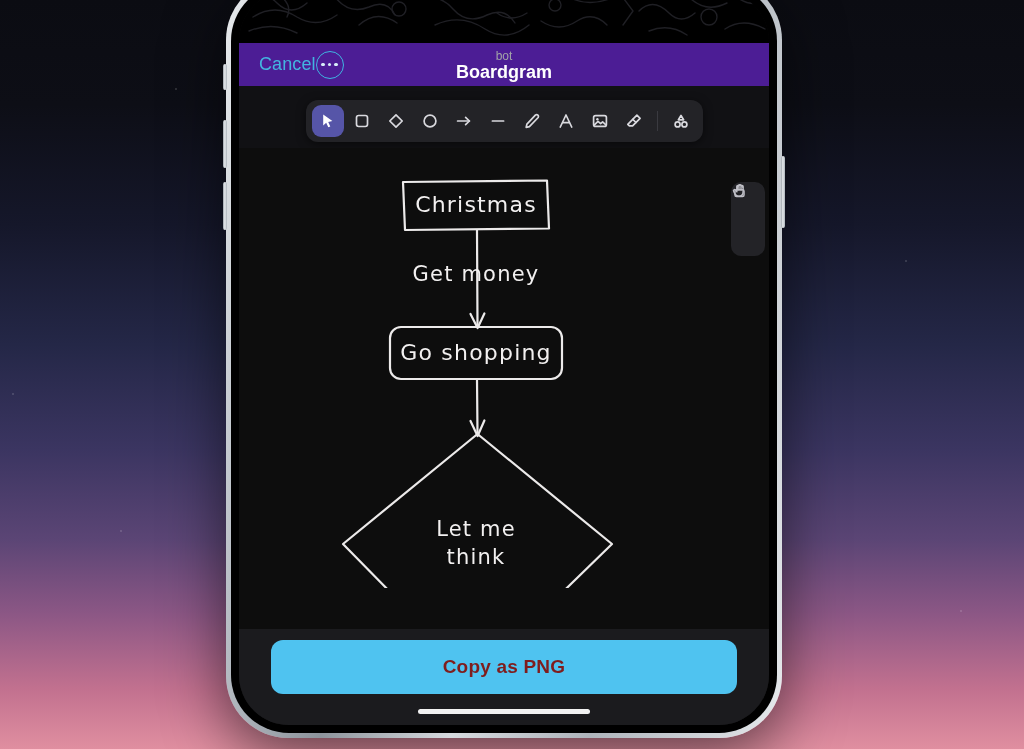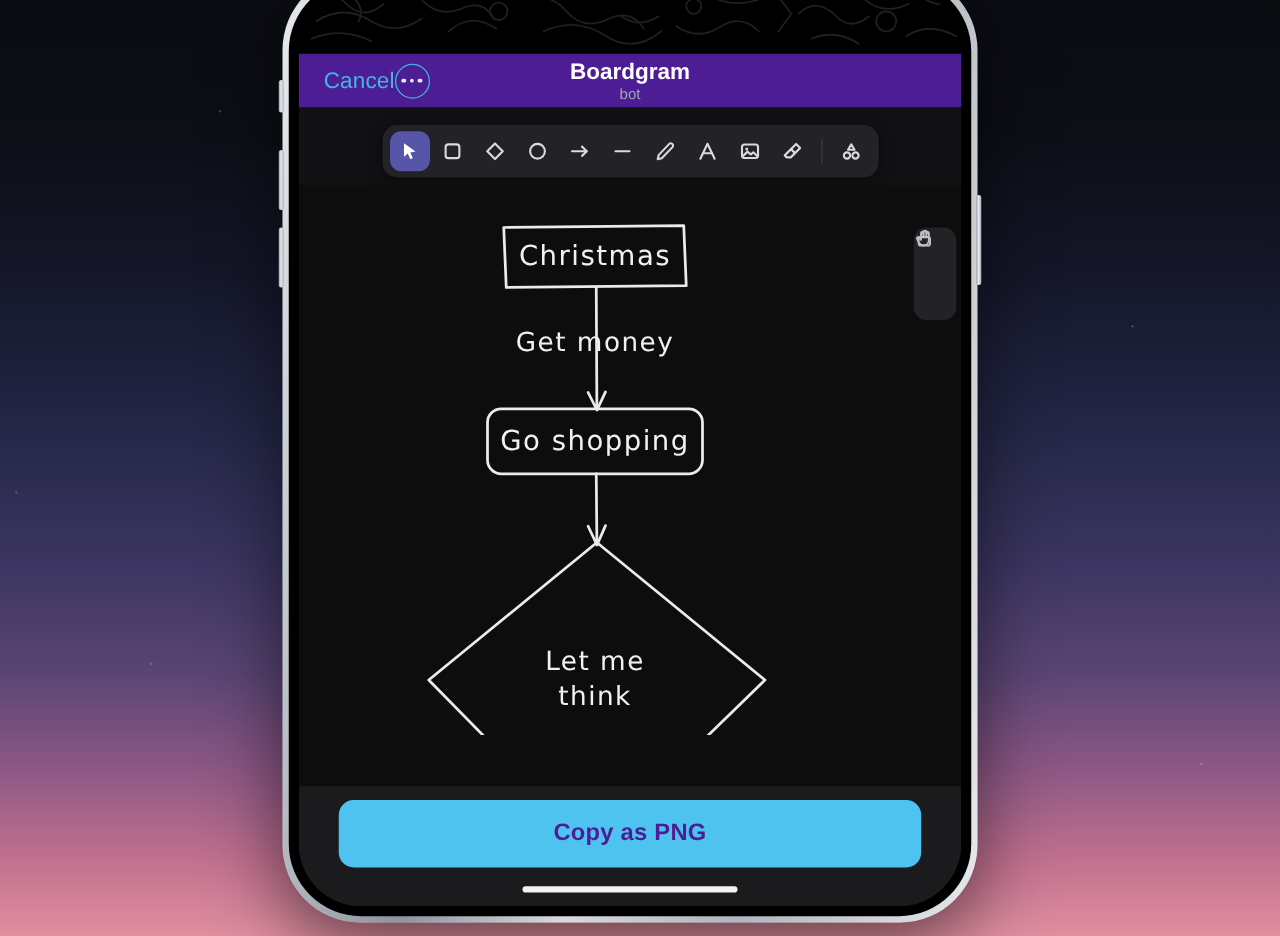--- a/index.html
+++ b/index.html
@@ -243,21 +243,21 @@
     background: #1b1b1e;
     display: flex;
     justify-content: center;
     padding-top: 11px;
   }
   #copy-png-button {
     width: 466px;
     height: 54px;
     border-radius: 12px;
     background: #4fc3f0;
-    color: #4c1d95;
+    color: #7f1d1d;
     font-size: 19px;
     font-weight: bold;
     border: none;
     cursor: pointer;
     font-family: "Liberation Sans", sans-serif;
     letter-spacing: 0.2px;
   }
   #home-indicator {
     position: absolute;
     bottom: 11px;
@@ -316,22 +316,22 @@
               <path d="M40 4 q14 10 8 22"></path>
               <path d="M258 22 q14 10 30 0"></path>
             </g>
           </svg>
         </div>
 
         <div id="app-header">
           <button id="cancel-button">Cancel</button>
 
           <div id="header-titles">
+            <div id="app-subtitle">bot</div>
             <div id="app-title">Boardgram</div>
-            <div id="app-subtitle">bot</div>
           </div>
 
           <button id="more-button">
             <span class="dot"></span>
             <span class="dot"></span>
             <span class="dot"></span>
           </button>
         </div>
 
         <div id="editor">

